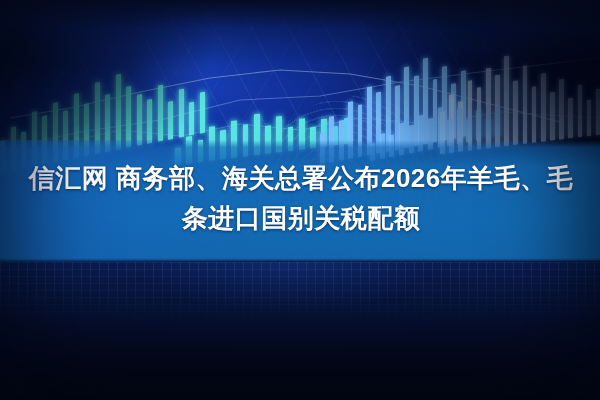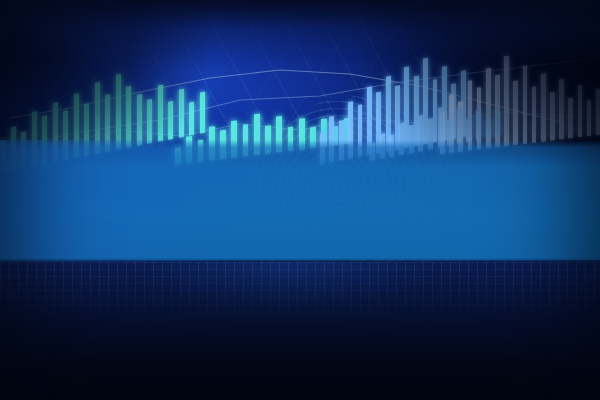--- a/index.html
+++ b/index.html
@@ -287,15 +287,19 @@
   <div class="layer bg-darkcorners"></div>
   <div class="layer bg-topsheen"></div>
 
   <div class="layer band"></div>
   <div class="layer band-left"></div>
   <div class="layer band-edge-bottom"></div>
 
   <div class="layer bottom-fade"></div>
   <div class="layer bottom-speckle"></div>
 
+  <div class="headline">
+    <span class="line line1">信汇网 商务部、海关总署公布2026年羊毛、毛</span>
+    <span class="line line2">条进口国别关税配额</span>
+  </div>
 
   <div class="layer vignette"></div>
 </div>
 
 </body></html>

